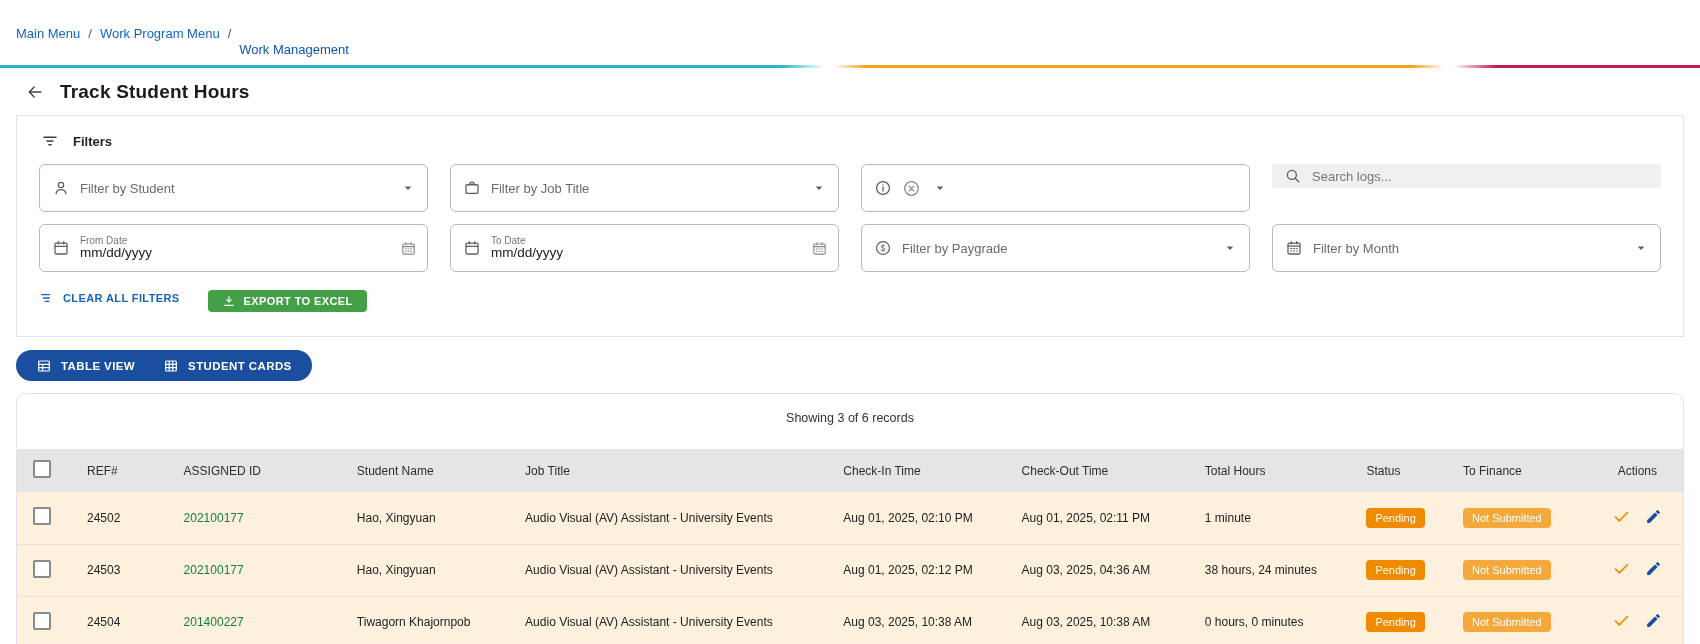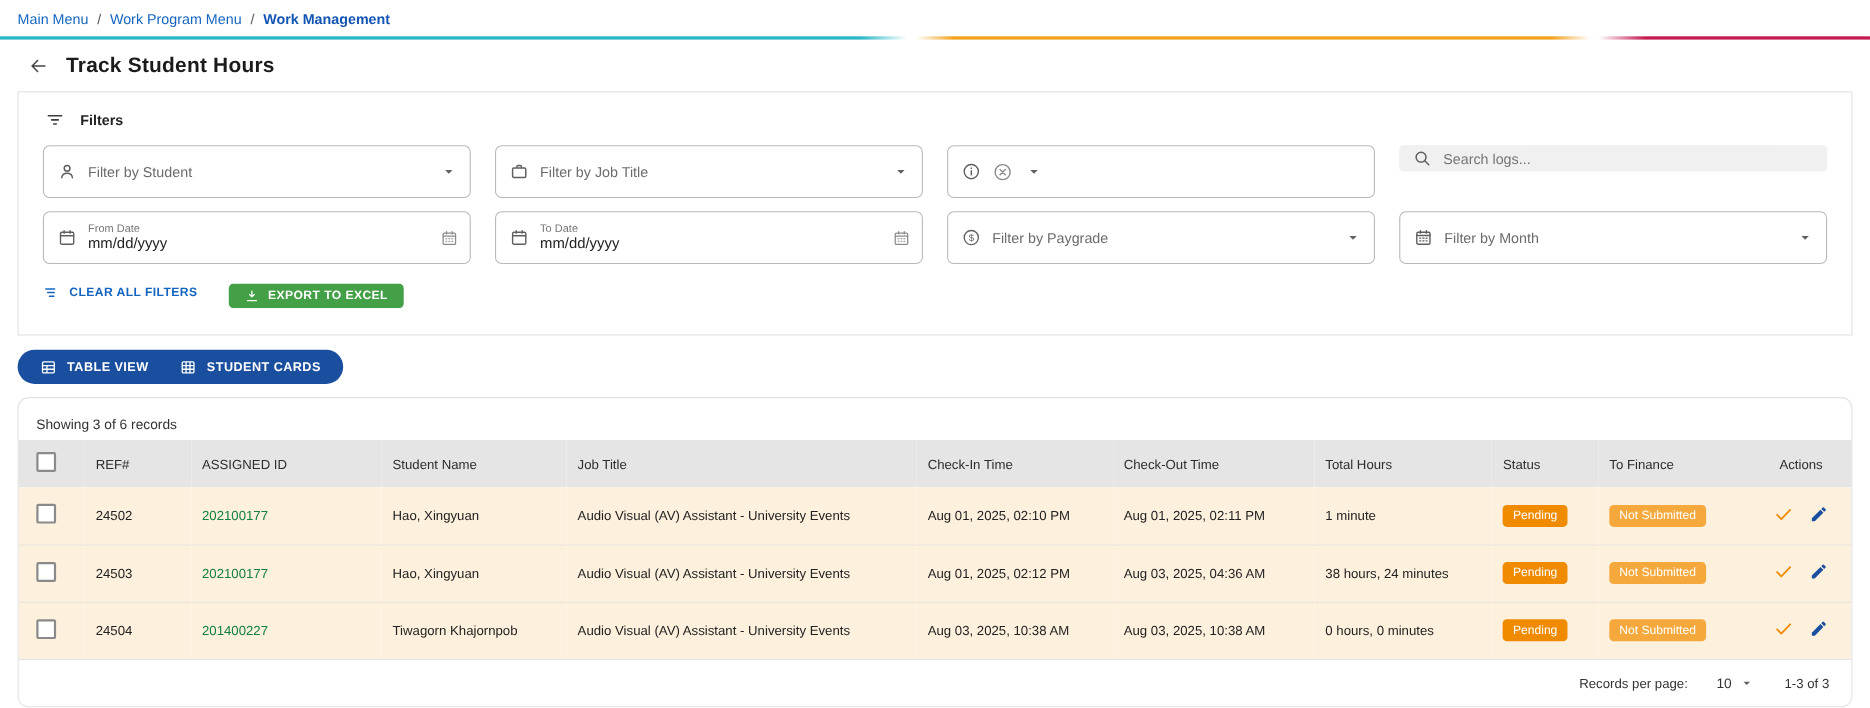--- a/index.html
+++ b/index.html
@@ -2,21 +2,21 @@
 <html><head>
 <meta charset="utf-8">
 <style>
   * { margin:0; padding:0; box-sizing:border-box; }
   html,body { width:1700px; height:644px; background:#fff; font-family:"Liberation Sans", sans-serif; overflow:hidden; }
 
   
   .breadcrumb { padding:10px 16px 8px; font-size:13px; display:flex; gap:8px; align-items:center; }
   .breadcrumb a { color:#1565c0; text-decoration:none; cursor:pointer; }
   .breadcrumb .sep { color:#555; }
-  .breadcrumb .current { color:#1255b5; font-weight:700; }
+  .breadcrumb .current { color:#1255b5; font-weight:400;margin-top:32px; }
 
   
   .topbar { height:3px; width:100%;
     background:linear-gradient(to right,
       #2ab6c5 0%, #2ab6c5 46%, rgba(42,182,197,0) 48.5%,
       rgba(242,162,31,0) 49%, #f2a21f 51%, #f2a21f 83%,
       rgba(242,162,31,0) 85%, rgba(196,26,80,0) 85.5%,
       #c41a50 88%, #c41a50 100%); }
 
   
@@ -47,21 +47,21 @@
   .filter-actions { display:flex; align-items:flex-start; gap:28px; margin:18px 22px 0; }
   .clear-btn { display:flex; align-items:center; gap:8px; color:#1565c0; font-size:11px; font-weight:700; letter-spacing:.4px; cursor:pointer; background:none; border:none; font-family:inherit; }
   .export-btn { display:flex; align-items:center; gap:8px; background:#43a047; color:#fff; font-size:11px; font-weight:700; letter-spacing:.4px; border:none; border-radius:4px; padding:5px 14px; height:22px; cursor:pointer; font-family:inherit; }
 
   
   .view-toggle { display:inline-flex; align-items:flex-start; background:#1a4e9e; border-radius:17px; margin:13px 0 0 16px; height:31px; padding:0 6px; }
   .view-toggle .seg { display:flex; align-items:center; gap:9px; color:#fff; font-size:11.5px; font-weight:700; letter-spacing:.4px; padding:0 14px; cursor:pointer; background:none; border:none; font-family:inherit; height:100%; }
 
   
   .table-card { margin:12px 16px 0; border:1px solid #e2e2e2; border-radius:10px; overflow:hidden; background:#fff; }
-  .showing-row { text-align:left; padding:17px 16px 7px; font-size:12.5px; color:#333; }
+  .showing-row { text-align:center; padding:17px 16px 24px; font-size:12.5px; color:#333; }
   table.logs { width:100%; border-collapse:collapse; table-layout:fixed; }
   thead th { background:#e5e5e5; font-size:12px; font-weight:400; color:#2d2d2d; text-align:left; padding:11px 8px 11px 10px; }
   thead th.col-cb { padding-left:16px; }
   thead th.col-actions { text-align:center; }
   tbody td { background:#fdf1de; font-size:12px; color:#222; padding:8px 8px 8px 10px; height:52px; border-bottom:1px solid #e8e2d6; }
   tbody tr:last-child td { border-bottom:1px solid #e2e2e2; }
   tbody td.col-cb { padding-left:16px; }
   .cb { width:18px; height:18px; border:2px solid #8a8a8a; border-radius:2px; background:#fff; display:inline-block; cursor:pointer; }
   a.idlink { color:#15803d; text-decoration:none; cursor:pointer; }
   .badge { display:inline-block; color:#fff; font-size:11px; border-radius:4px; padding:4px 9px; white-space:nowrap; }

